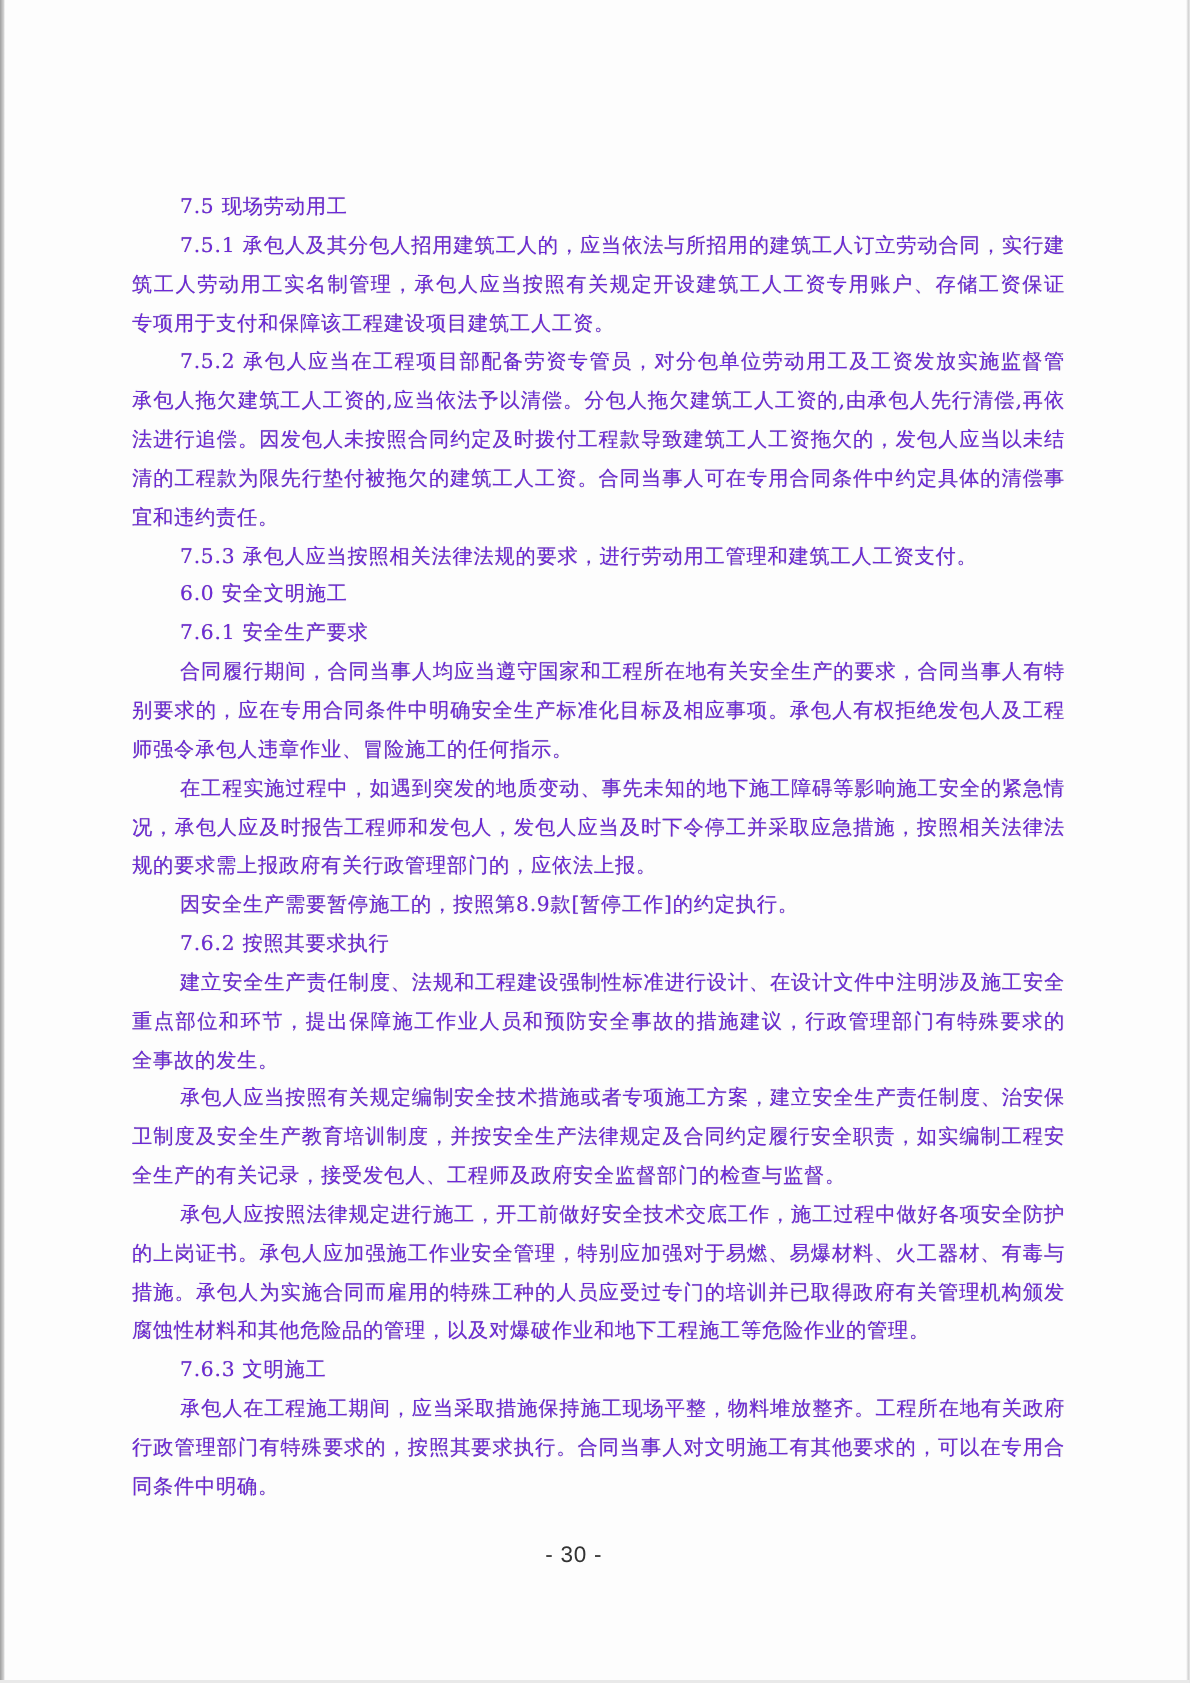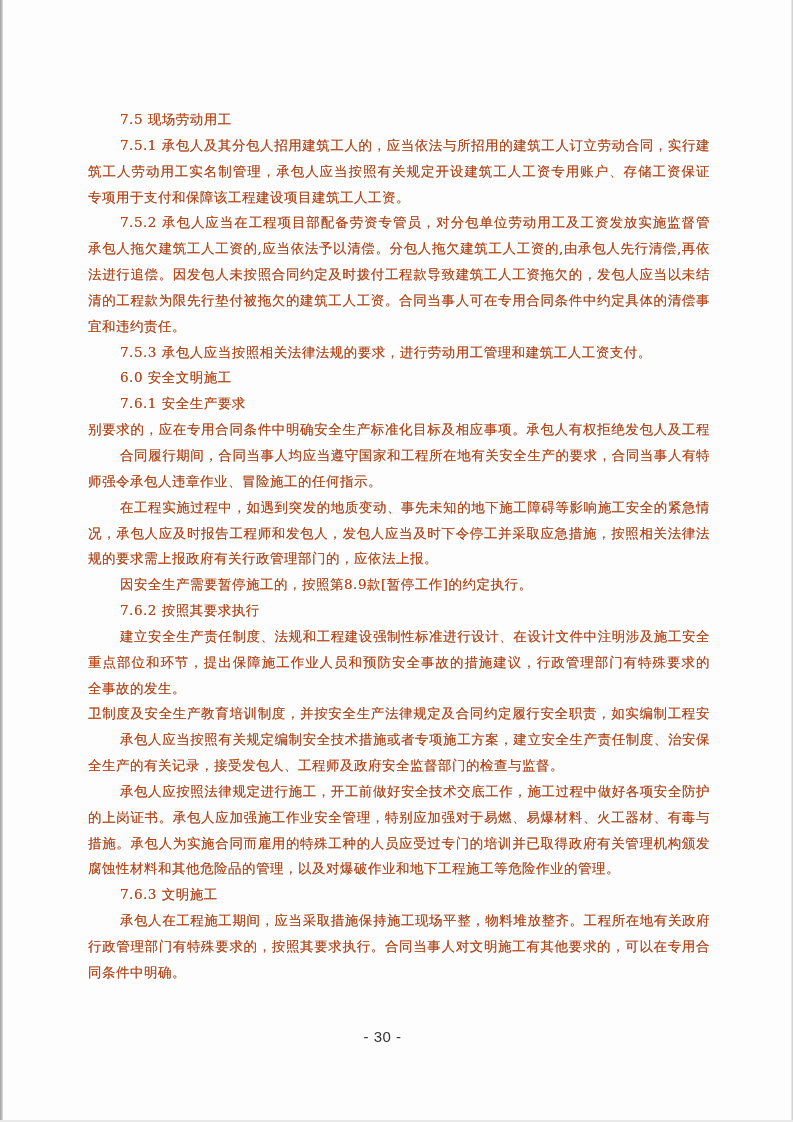--- a/index.html
+++ b/index.html
@@ -35,23 +35,23 @@
   .scan-edge-bottom {
     position: absolute;
     left: 0; bottom: 0;
     width: 793px; height: 2px;
     background: #e9e9e9;
   }
   
   .body-text {
     position: absolute;
     left: 88px;
-    top: 107px;
+    top: 126px;
     width: 622px;
-    color: #c2410c;
+    color: #6d28d9;
     text-shadow: 0 0 0.5px rgba(66,66,66,0.55);
   }
   .line {
     height: 25.85px;
     line-height: 25.85px;
     font-size: 13.5px;
     letter-spacing: 0.5px;
     word-break: break-all;
     overflow: hidden;
     text-align: justify;
@@ -91,33 +91,33 @@
       <div class="line">筑工人劳动用工实名制管理，承包人应当按照有关规定开设建筑工人工资专用账户、存储工资保证金，</div>
       <div class="line last">专项用于支付和保障该工程建设项目建筑工人工资。</div>
       <div class="line first">7.5.2 承包人应当在工程项目部配备劳资专管员，对分包单位劳动用工及工资发放实施监督管理。</div>
       <div class="line">承包人拖欠建筑工人工资的,应当依法予以清偿。分包人拖欠建筑工人工资的,由承包人先行清偿,再依</div>
       <div class="line">法进行追偿。因发包人未按照合同约定及时拨付工程款导致建筑工人工资拖欠的，发包人应当以未结</div>
       <div class="line">清的工程款为限先行垫付被拖欠的建筑工人工资。合同当事人可在专用合同条件中约定具体的清偿事</div>
       <div class="line last">宜和违约责任。</div>
       <div class="line first last">7.5.3 承包人应当按照相关法律法规的要求，进行劳动用工管理和建筑工人工资支付。</div>
       <div class="line first last">6.0 安全文明施工</div>
       <div class="line first last">7.6.1 安全生产要求</div>
+      <div class="line first">合同履行期间，合同当事人均应当遵守国家和工程所在地有关安全生产的要求，合同当事人有特</div>
       <div class="line">别要求的，应在专用合同条件中明确安全生产标准化目标及相应事项。承包人有权拒绝发包人及工程</div>
-      <div class="line first">合同履行期间，合同当事人均应当遵守国家和工程所在地有关安全生产的要求，合同当事人有特</div>
       <div class="line last">师强令承包人违章作业、冒险施工的任何指示。</div>
       <div class="line first">在工程实施过程中，如遇到突发的地质变动、事先未知的地下施工障碍等影响施工安全的紧急情</div>
       <div class="line">况，承包人应及时报告工程师和发包人，发包人应当及时下令停工并采取应急措施，按照相关法律法</div>
       <div class="line last">规的要求需上报政府有关行政管理部门的，应依法上报。</div>
       <div class="line first last">因安全生产需要暂停施工的，按照第8.9款[暂停工作]的约定执行。</div>
       <div class="line first last">7.6.2 按照其要求执行</div>
       <div class="line first">建立安全生产责任制度、法规和工程建设强制性标准进行设计、在设计文件中注明涉及施工安全的</div>
       <div class="line">重点部位和环节，提出保障施工作业人员和预防安全事故的措施建议，行政管理部门有特殊要求的</div>
       <div class="line last">全事故的发生。</div>
+      <div class="line first">承包人应当按照有关规定编制安全技术措施或者专项施工方案，建立安全生产责任制度、治安保</div>
       <div class="line">卫制度及安全生产教育培训制度，并按安全生产法律规定及合同约定履行安全职责，如实编制工程安</div>
-      <div class="line first">承包人应当按照有关规定编制安全技术措施或者专项施工方案，建立安全生产责任制度、治安保</div>
       <div class="line last">全生产的有关记录，接受发包人、工程师及政府安全监督部门的检查与监督。</div>
       <div class="line first">承包人应按照法律规定进行施工，开工前做好安全技术交底工作，施工过程中做好各项安全防护</div>
       <div class="line">的上岗证书。承包人应加强施工作业安全管理，特别应加强对于易燃、易爆材料、火工器材、有毒与</div>
       <div class="line">措施。承包人为实施合同而雇用的特殊工种的人员应受过专门的培训并已取得政府有关管理机构颁发</div>
       <div class="line last">腐蚀性材料和其他危险品的管理，以及对爆破作业和地下工程施工等危险作业的管理。</div>
       <div class="line first last">7.6.3 文明施工</div>
       <div class="line first">承包人在工程施工期间，应当采取措施保持施工现场平整，物料堆放整齐。工程所在地有关政府</div>
       <div class="line">行政管理部门有特殊要求的，按照其要求执行。合同当事人对文明施工有其他要求的，可以在专用合</div>
       <div class="line last">同条件中明确。</div>
     </div>

